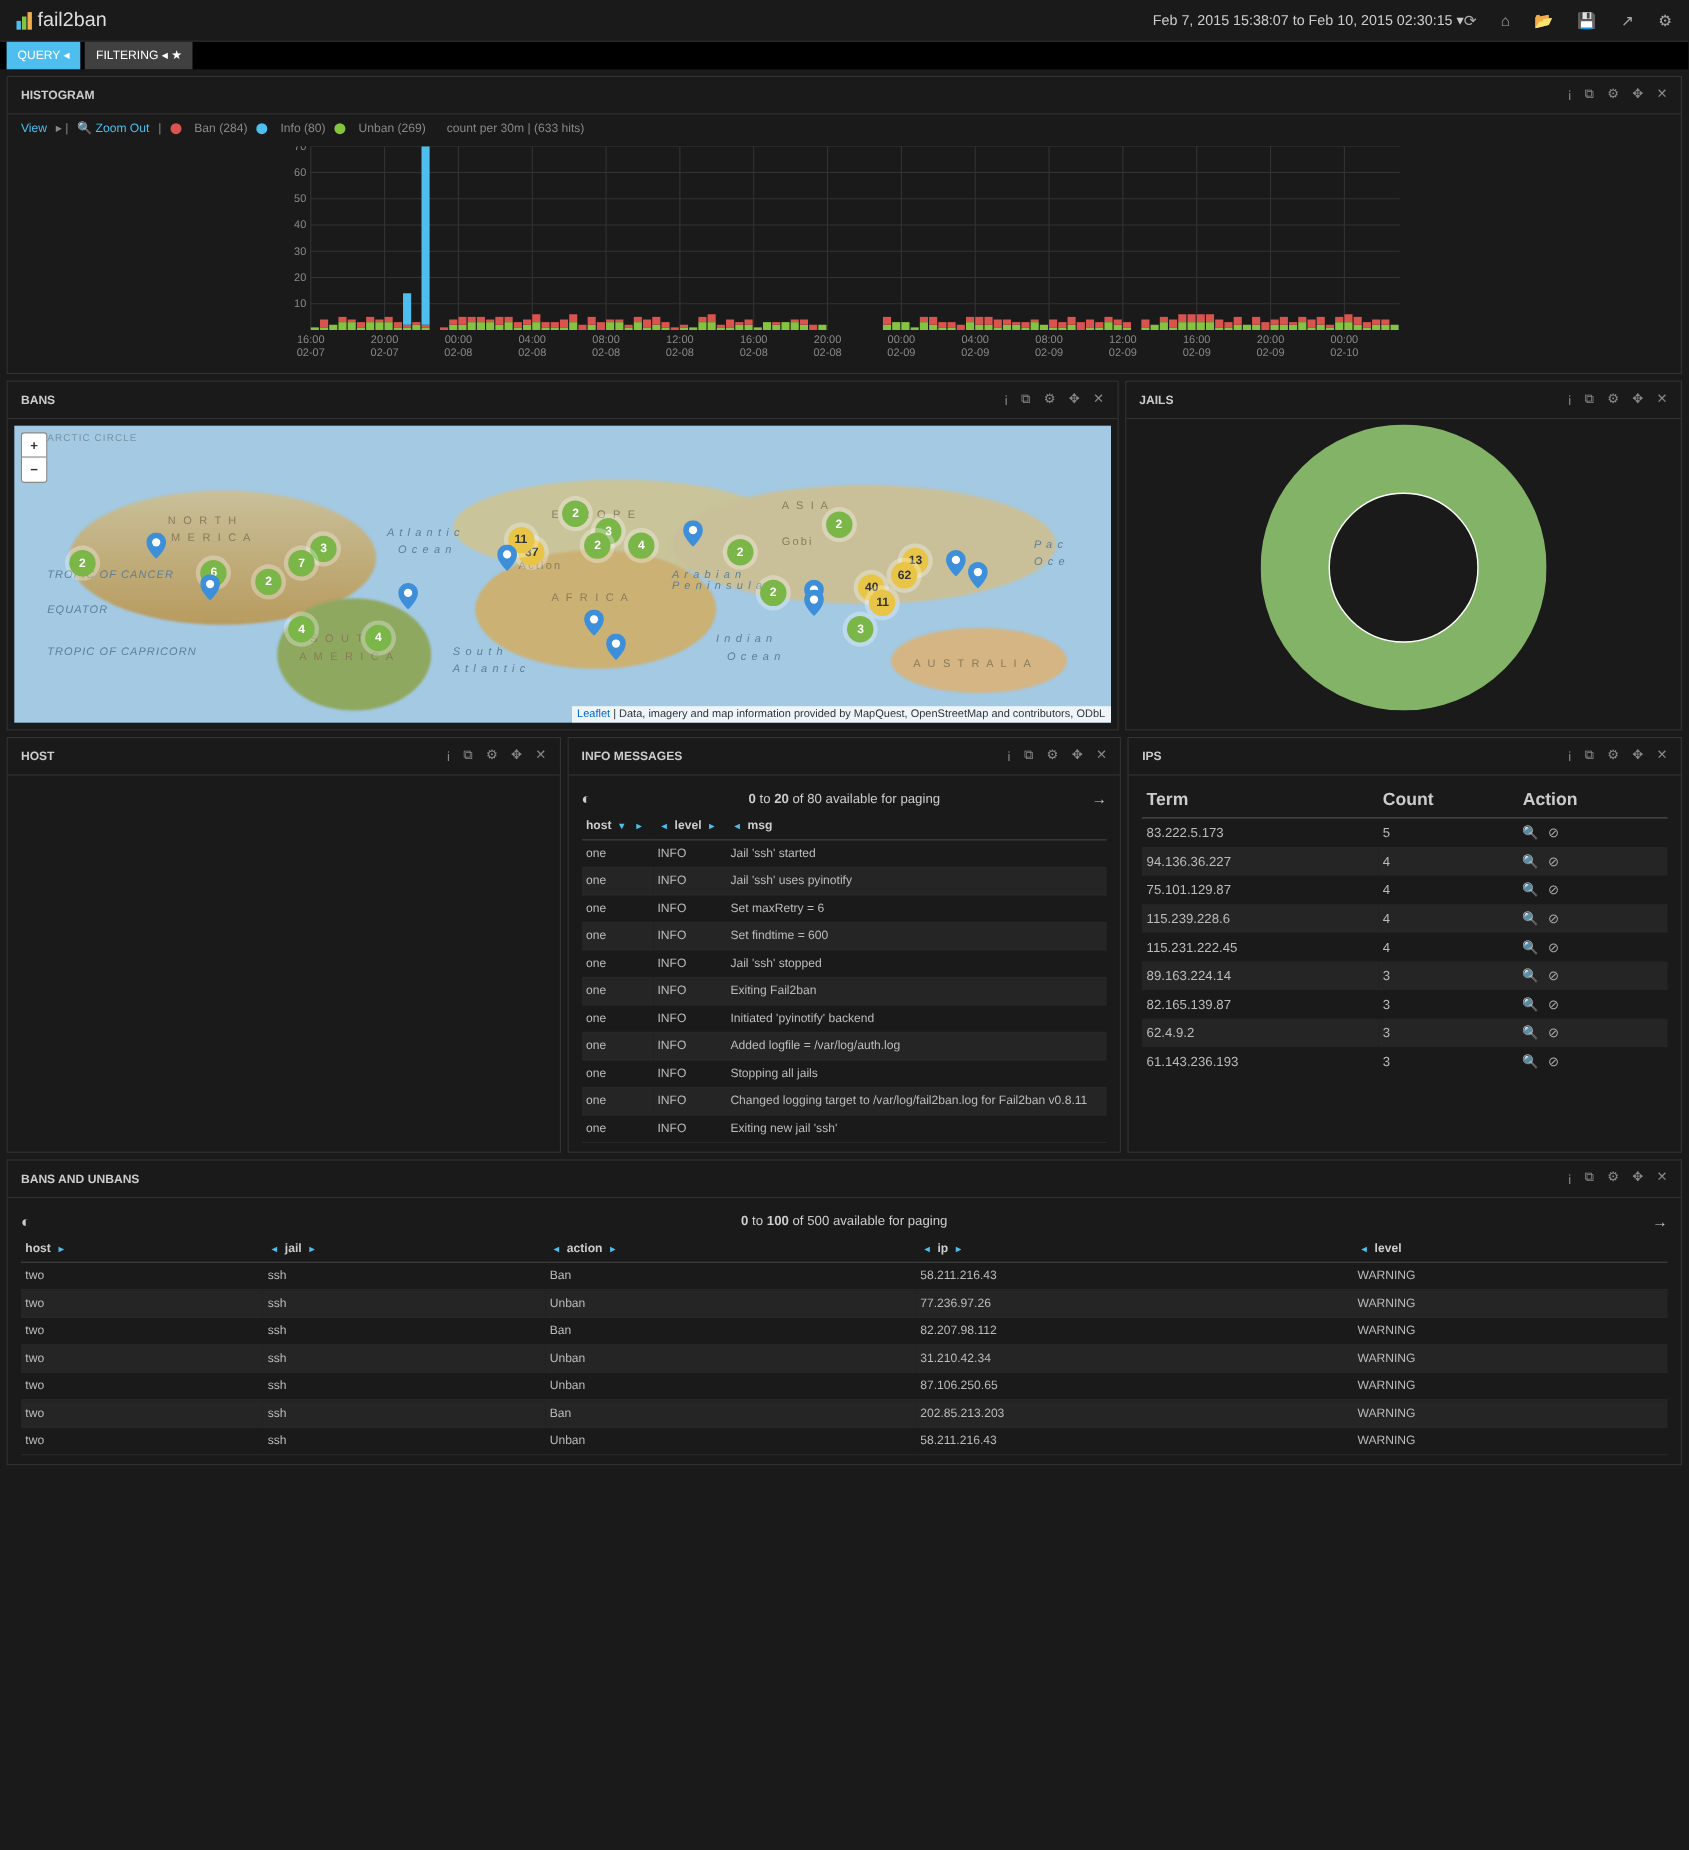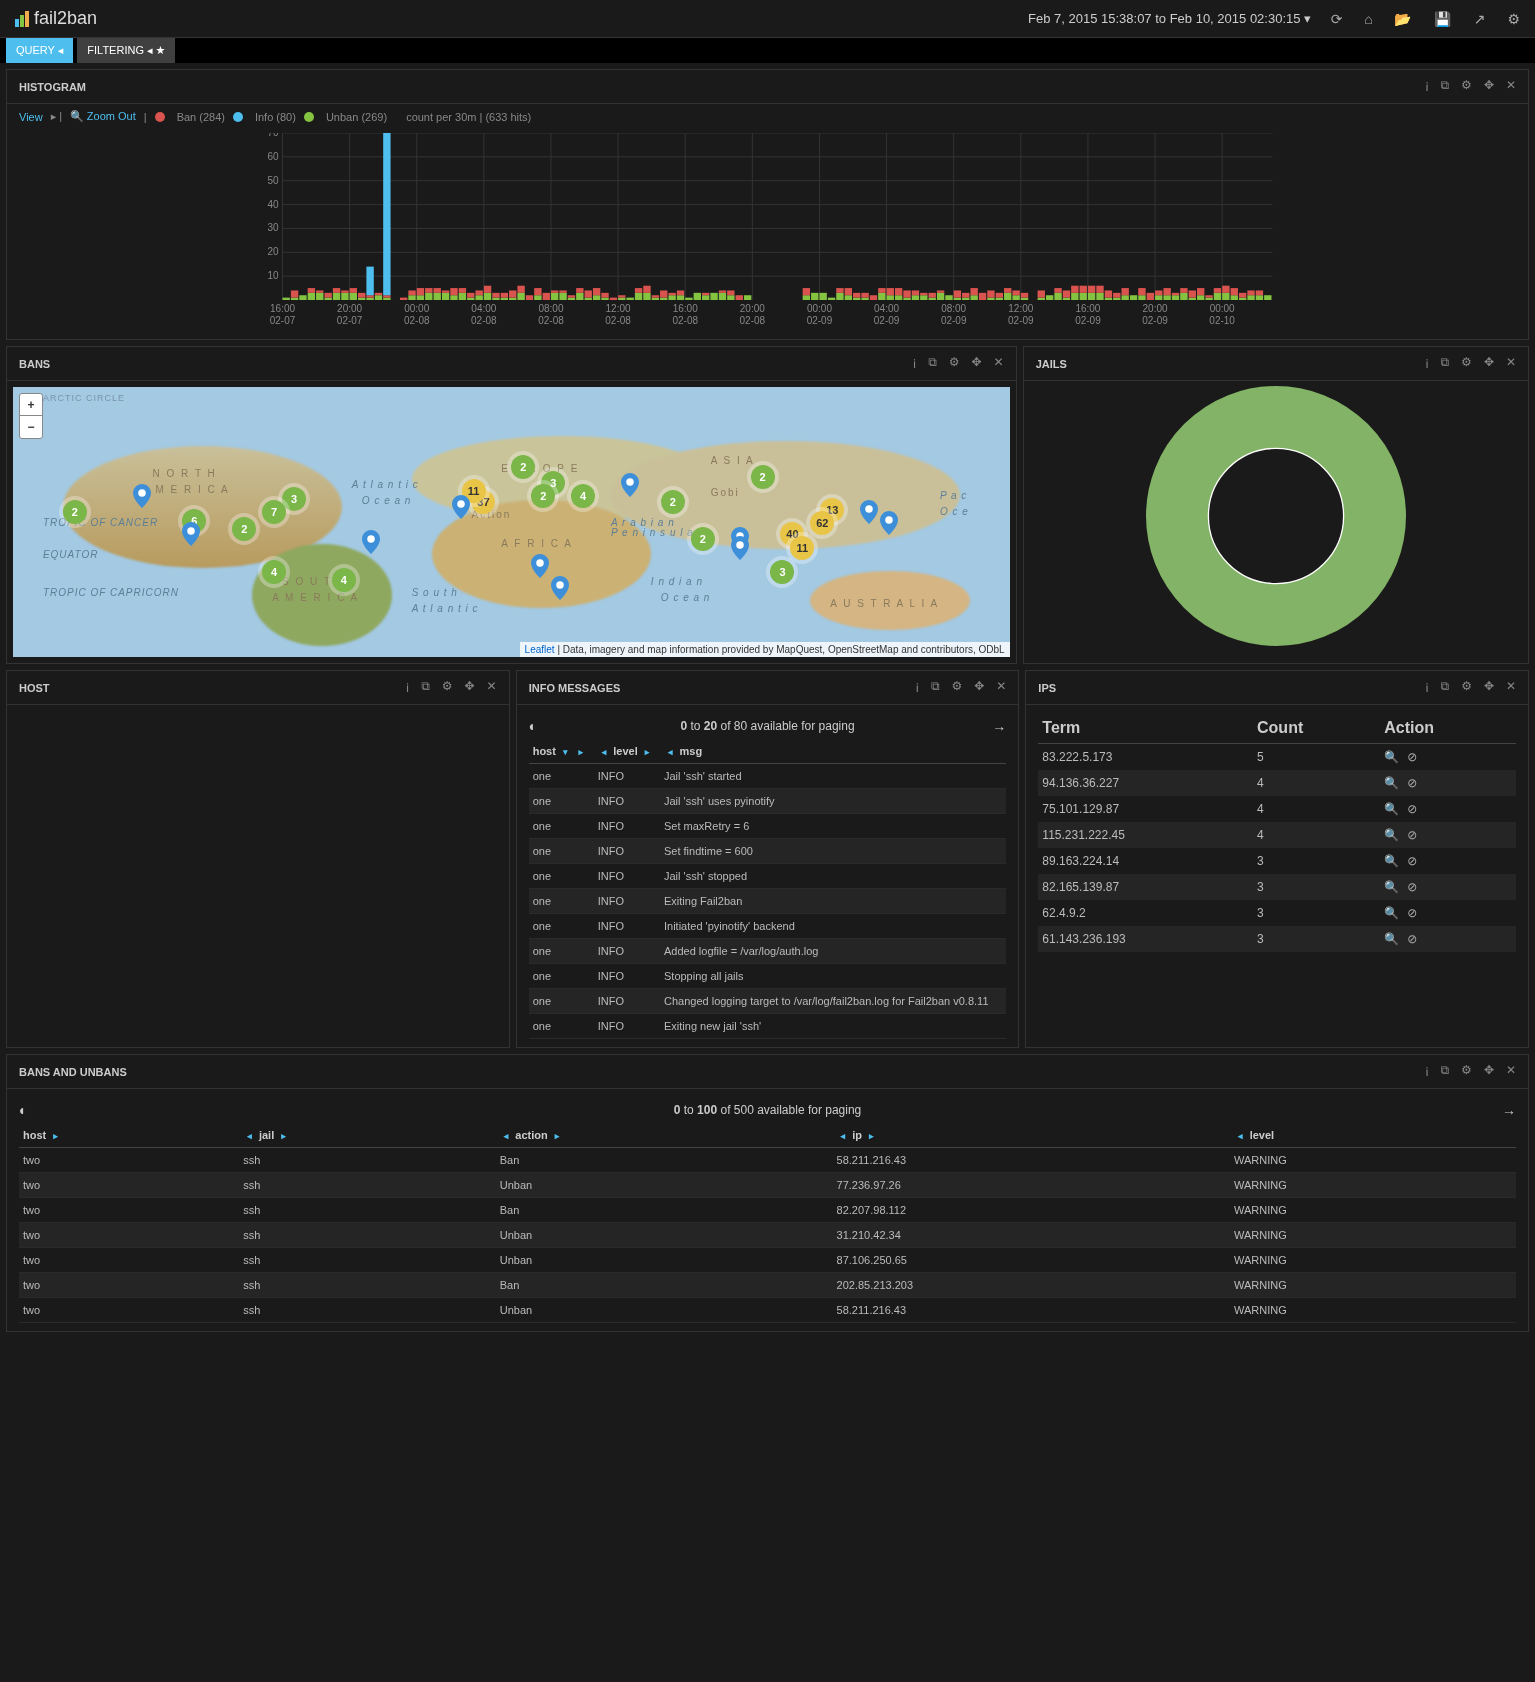--- a/index.html
+++ b/index.html
@@ -5,21 +5,21 @@
 *{margin:0;padding:0;box-sizing:border-box;font-family:"Helvetica Neue",Arial,sans-serif}
 body{background:#1a1a1a;color:#bbb;font-size:12px}
 .header{background:#1a1a1a;display:flex;align-items:center;padding:8px 15px;border-bottom:1px solid #333}
 .logo{display:flex;align-items:center;gap:5px}
 .logo-icon{display:flex;gap:1px}
 .logo-icon span{width:4px;display:block}
 .logo-icon span:nth-child(1){background:#4dbeee;height:8px;margin-top:8px}
 .logo-icon span:nth-child(2){background:#85c441;height:12px;margin-top:4px}
 .logo-icon span:nth-child(3){background:#f0ad4e;height:16px}
 .logo-text{color:#ddd;font-size:18px;font-weight:300}
-.header-right{margin-left:auto;display:flex;align-items:center;gap:20px}
+.header-right{margin-left:auto;display:flex;align-items:center;}
 .timerange{color:#ccc;font-size:13px;cursor:pointer}
 .header-icons{display:flex;gap:22px}
 .header-icons span{color:#aaa;cursor:pointer;font-size:14px}
 .tabs{background:#000;padding:0 6px;display:flex;gap:4px}
 .tab{padding:6px 10px;font-size:11px;color:#fff;cursor:pointer}
 .tab.query{background:#4dbeee}
 .tab.filter{background:#404040}
 .content{padding:6px}
 .panel{background:#1a1a1a;border:1px solid #333;margin-bottom:6px}
 .panel-header{display:flex;align-items:center;padding:8px 12px;border-bottom:1px solid #333}
@@ -669,20 +669,30 @@
                 <td>75.101.129.87</td>
                 <td>4</td>
                 <td>
                   <div class="action-icons">
                     <span>🔍</span>
                     <span>⊘</span>
                   </div>
                 </td>
               </tr>
               <tr>
+                <td>115.239.228.6</td>
+                <td>4</td>
+                <td>
+                  <div class="action-icons">
+                    <span>🔍</span>
+                    <span>⊘</span>
+                  </div>
+                </td>
+              </tr>
+              <tr>
                 <td>115.231.222.45</td>
                 <td>4</td>
                 <td>
                   <div class="action-icons">
                     <span>🔍</span>
                     <span>⊘</span>
                   </div>
                 </td>
               </tr>
               <tr>

